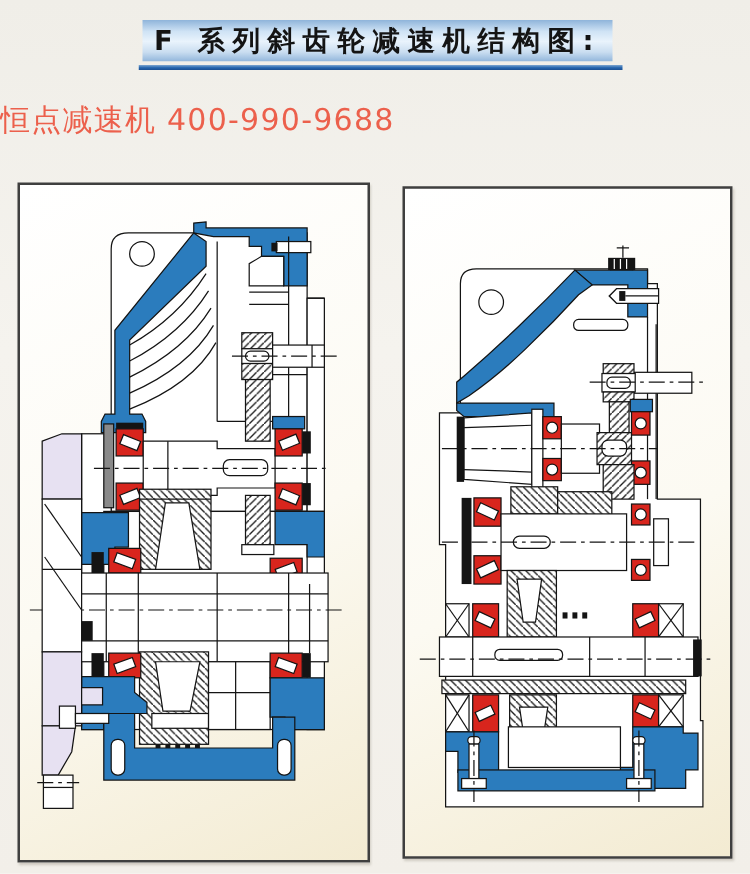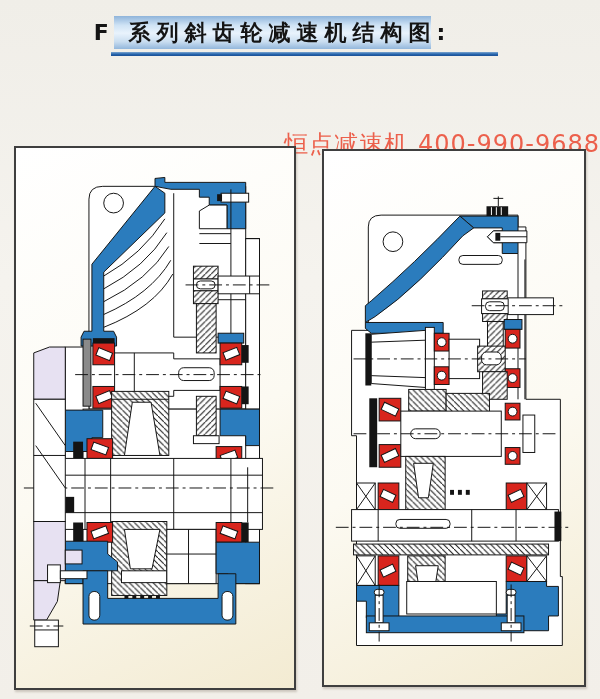--- a/index.html
+++ b/index.html
@@ -2,34 +2,34 @@
 <html><head>
 <meta charset="utf-8">
 <style>
   html,body{margin:0;padding:0;}
   body{
     width:600px;height:699px;overflow:hidden;position:relative;
     background:linear-gradient(180deg,#f0eee8 0%,#f5f3ee 40%,#f2efe9 100%);
     font-family:"DejaVu Sans","Liberation Sans",sans-serif;
   }
   .title-band{
-    position:absolute;left:114px;top:16px;width:317px;height:33px;
+    position:absolute;left:114px;top:16px;width:376px;height:33px;
     background:linear-gradient(180deg,#8fb4da 0%,#cfe3f5 28%,#e9f3fc 52%,#c9ddf0 78%,#93b7dc 100%);
     display:flex;align-items:center;justify-content:center;
   }
   .title-band span{
     font-size:22px;font-weight:bold;color:#141414;letter-spacing:6px;white-space:nowrap;
   }
   .title-underline{
     position:absolute;left:111px;top:52px;width:387px;height:4px;
     background:linear-gradient(180deg,#7ea6cf 0%,#2565ae 55%,#1c4f92 100%);
   }
   .contact{
     position:absolute;left:0;top:80px;width:600px;height:30px;
-    text-align:right;font-size:24px;letter-spacing:1px;color:#ec604c;white-space:nowrap;margin-top:48px;
+    text-align:left;font-size:24px;letter-spacing:1px;color:#ec604c;white-space:nowrap;
   }
   .panel{
     position:absolute;border:2px solid #3f3f3f;box-sizing:border-box;
     background:linear-gradient(155deg,#ffffff 0%,#fcfaf2 55%,#f3ebd2 100%);
     box-shadow:1px 2px 2px rgba(90,80,60,.25);
   }
   .panel-left{left:14px;top:146px;width:282px;height:544px;}
   .panel-right{left:322px;top:149px;width:264px;height:538px;}
   svg{display:block;width:100%;height:100%;}
   .w{fill:#ffffff;stroke:#141414;stroke-width:1;}

